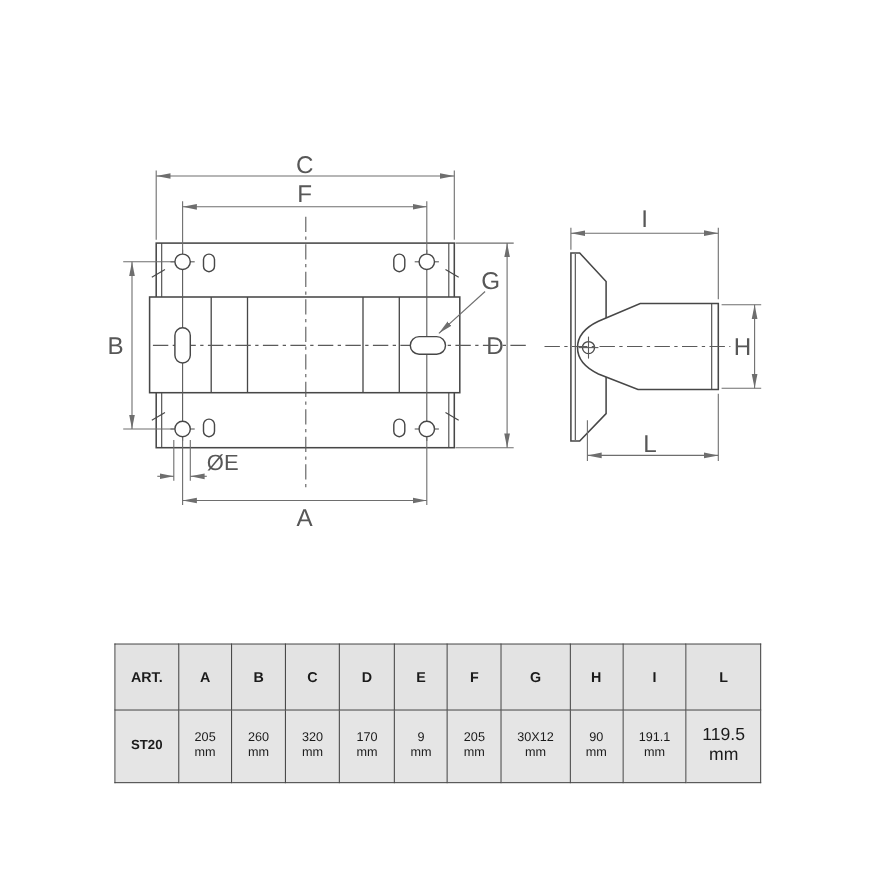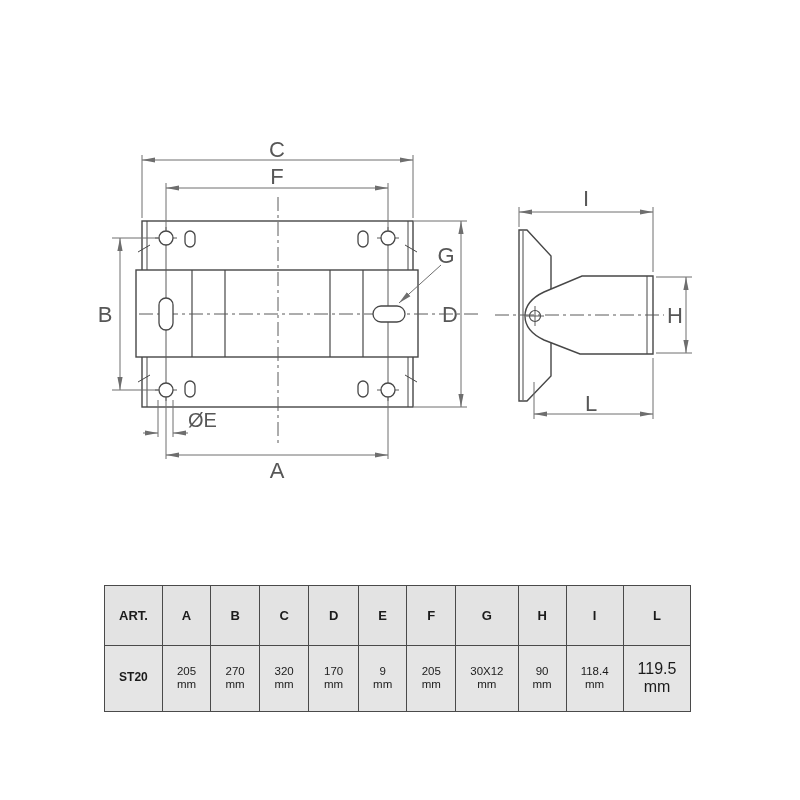--- a/index.html
+++ b/index.html
@@ -222,26 +222,26 @@
         <th>G</th>
         <th>H</th>
         <th>I</th>
         <th>L</th>
       </tr>
     </thead>
     <tbody>
       <tr>
         <td class="row-label">ST20</td>
         <td>205 mm</td>
-        <td>270 mm</td>
+        <td>260 mm</td>
         <td>320 mm</td>
         <td>170 mm</td>
         <td>9 mm</td>
         <td>205 mm</td>
         <td>30X12 mm</td>
         <td>90 mm</td>
-        <td>118.4 mm</td>
+        <td>191.1 mm</td>
         <td class="big-val">119.5 mm</td>
       </tr>
     </tbody>
   </table>
 
 </div>
 
 </body></html>

